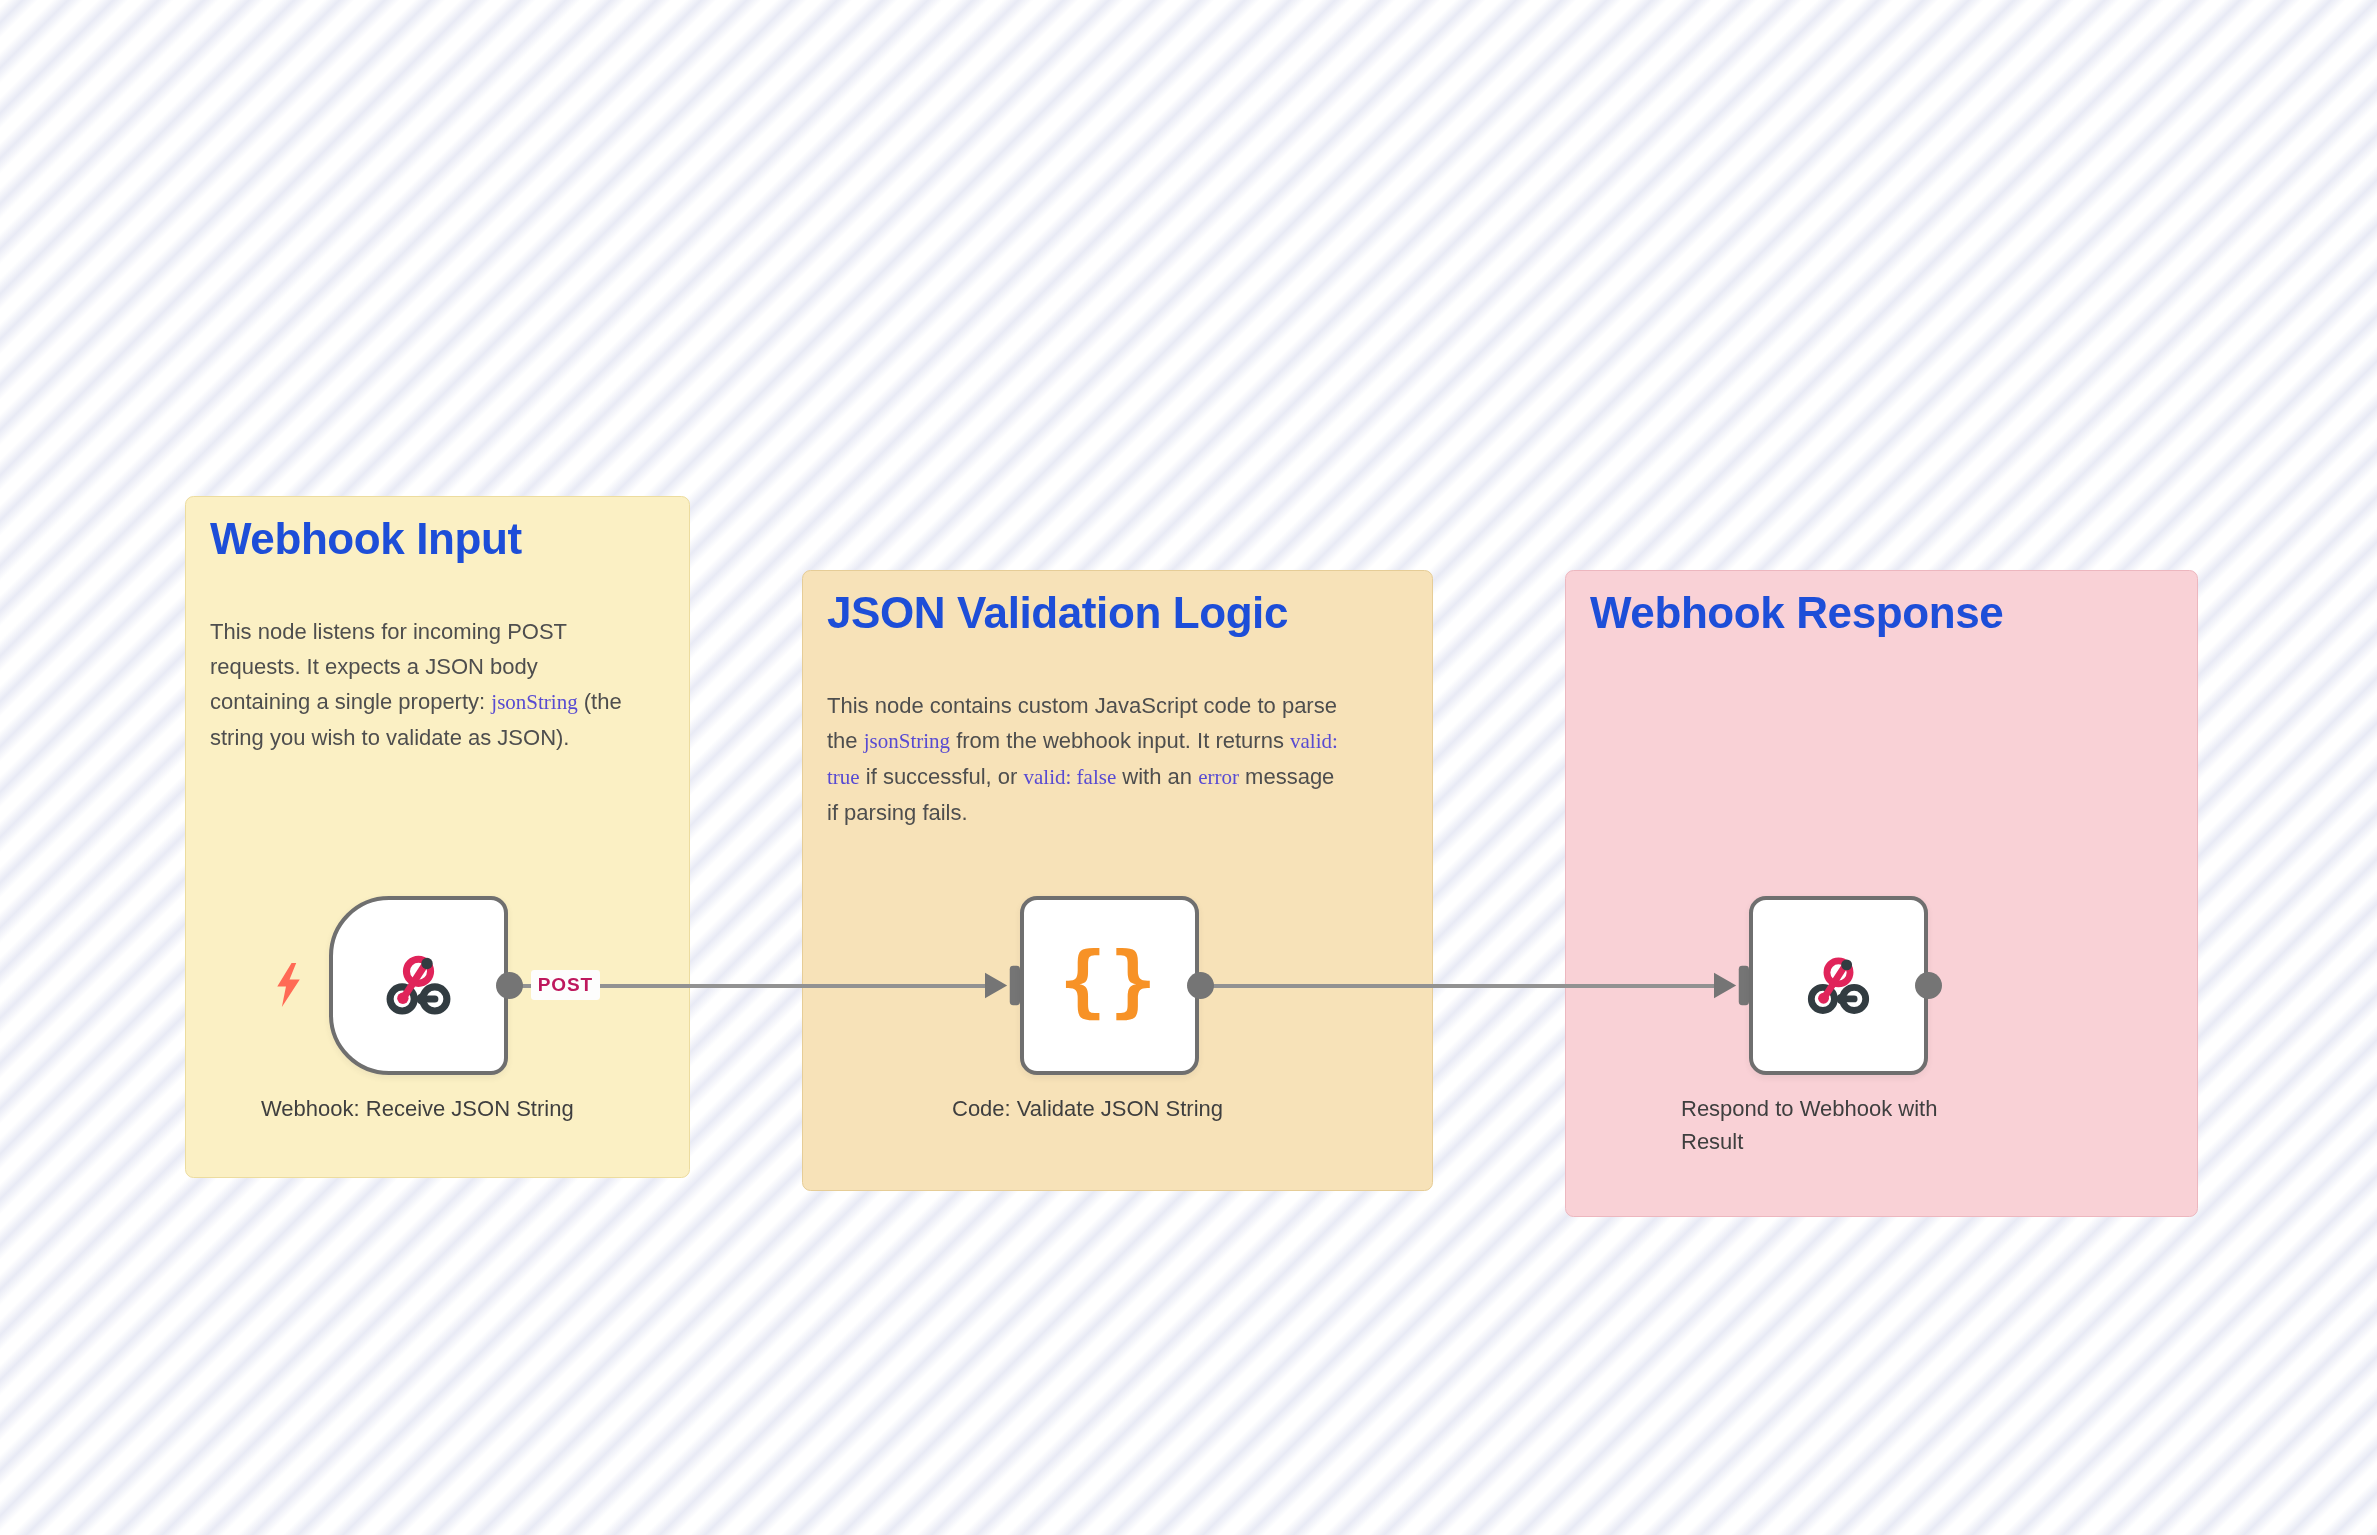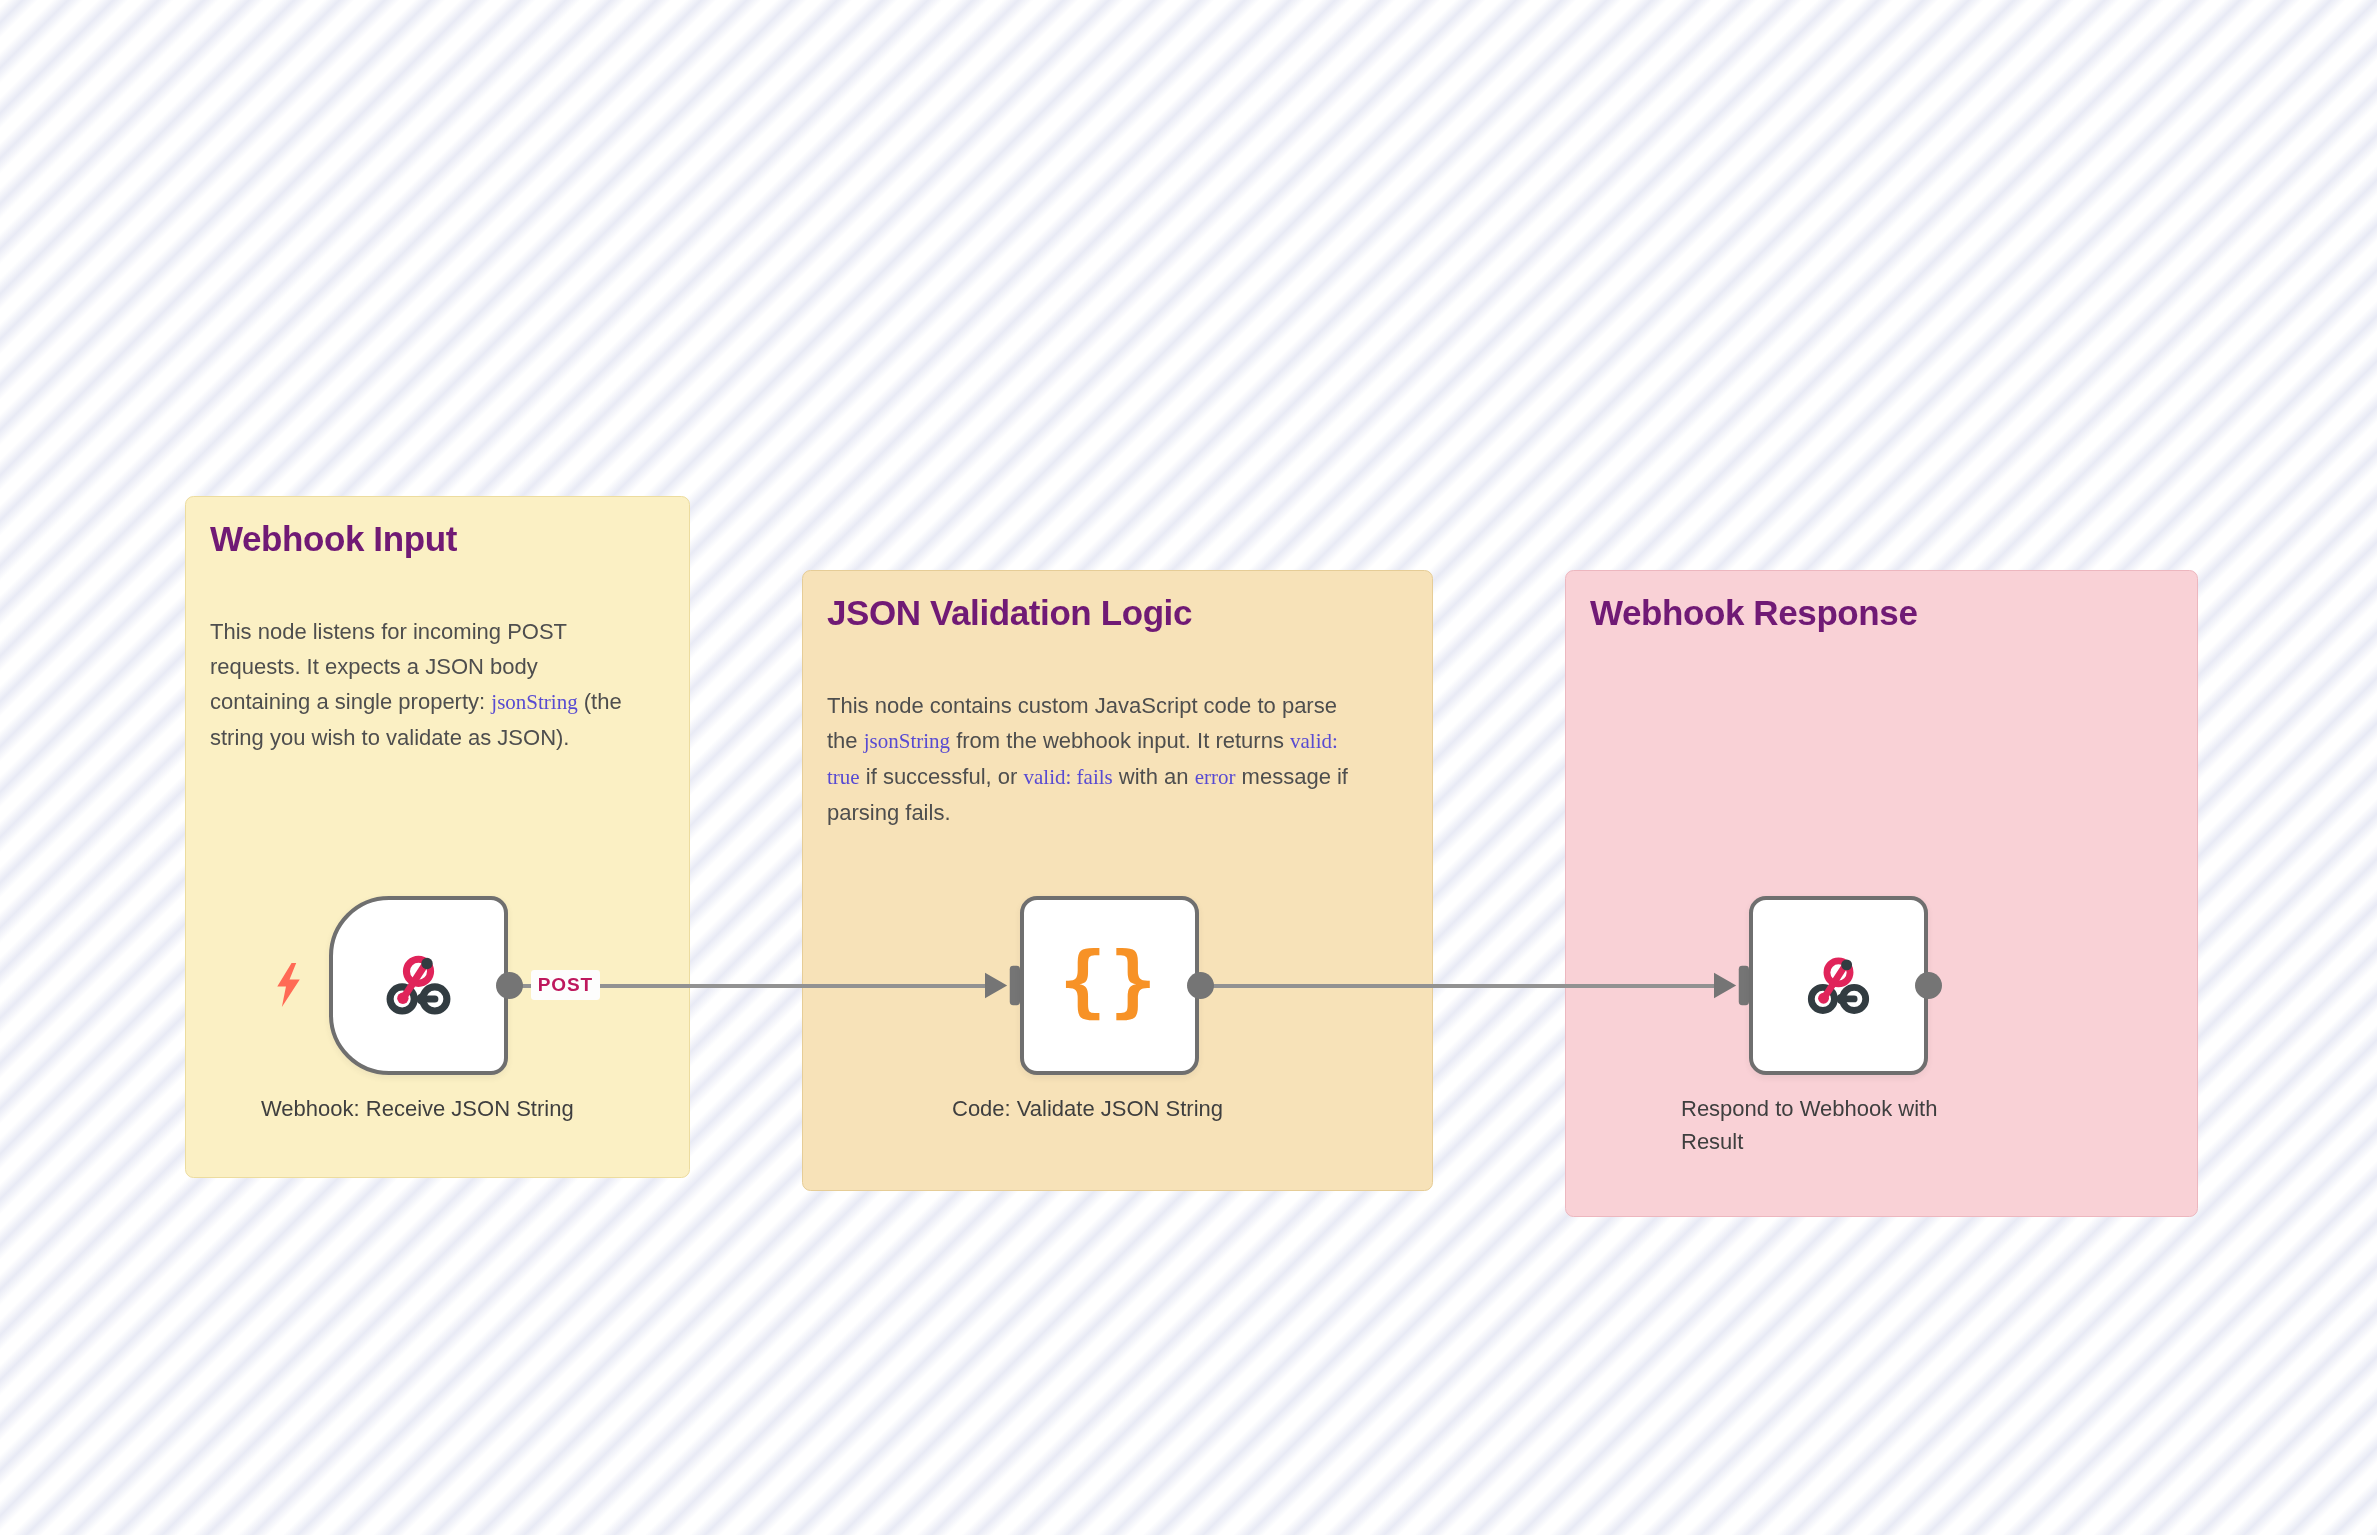--- a/index.html
+++ b/index.html
@@ -29,24 +29,24 @@
     border:1.7px solid;
     box-sizing:border-box;
     padding:20.4px 24px;
     z-index:1;
   }
   .sticky-yellow{background:#fbf0c4;border-color:#ecdc9f;}
   .sticky-orange{background:#f7e2b8;border-color:#e6cd97;}
   .sticky-pink{background:#f9d1d6;border-color:#edb7bf;}
   .sticky h2{
     margin:0 0 53px 0;
-    font-size:35px;
+    font-size:44px;
     line-height:44px;
     font-weight:700;
-    color:#701a75;
+    color:#1d4ed8;
     letter-spacing:-0.4px;
   }
   .sticky p{
     margin:0;
     font-size:22px;
     line-height:35px;
     color:#4e4e4e;
   }
   .sticky p code{
     font-family:Liberation Serif, serif;
@@ -124,21 +124,21 @@
 
 <div class="canvas">
 
   <section class="sticky sticky-yellow" style="left:185px;top:496px;width:505px;height:682px;">
     <h2>Webhook Input</h2>
     <p style="max-width:430px"><span>This node listens for incoming POST requests. It expects a JSON body containing a single property: </span><code>jsonString</code><span> (the string you wish to validate as JSON).</span></p>
   </section>
 
   <section class="sticky sticky-orange" style="left:802px;top:570px;width:631px;height:621px;">
     <h2>JSON Validation Logic</h2>
-    <p style="max-width:523px"><span>This node contains custom JavaScript code to parse the </span><code>jsonString</code><span> from the webhook input. It returns </span><code>valid: true</code><span> if successful, or </span><code>valid: fails</code><span> with an </span><code>error</code><span> message if parsing fails.</span></p>
+    <p style="max-width:523px"><span>This node contains custom JavaScript code to parse the </span><code>jsonString</code><span> from the webhook input. It returns </span><code>valid: true</code><span> if successful, or </span><code>valid: false</code><span> with an </span><code>error</code><span> message if parsing fails.</span></p>
   </section>
 
   <section class="sticky sticky-pink" style="left:1565px;top:570px;width:633px;height:647px;">
     <h2>Webhook Response</h2>
   </section>
 
   <div class="conn-line" style="left:510px;top:984px;width:482px;"></div>
   <svg class="conn-arrow" style="left:985px;top:965px;" width="35" height="41" viewBox="0 0 41 48">
     <polygon points="0,9 26,24 0,39" fill="#757575"></polygon>
     <rect x="29" y="1" width="12" height="46" rx="4" fill="#757575"></rect>

